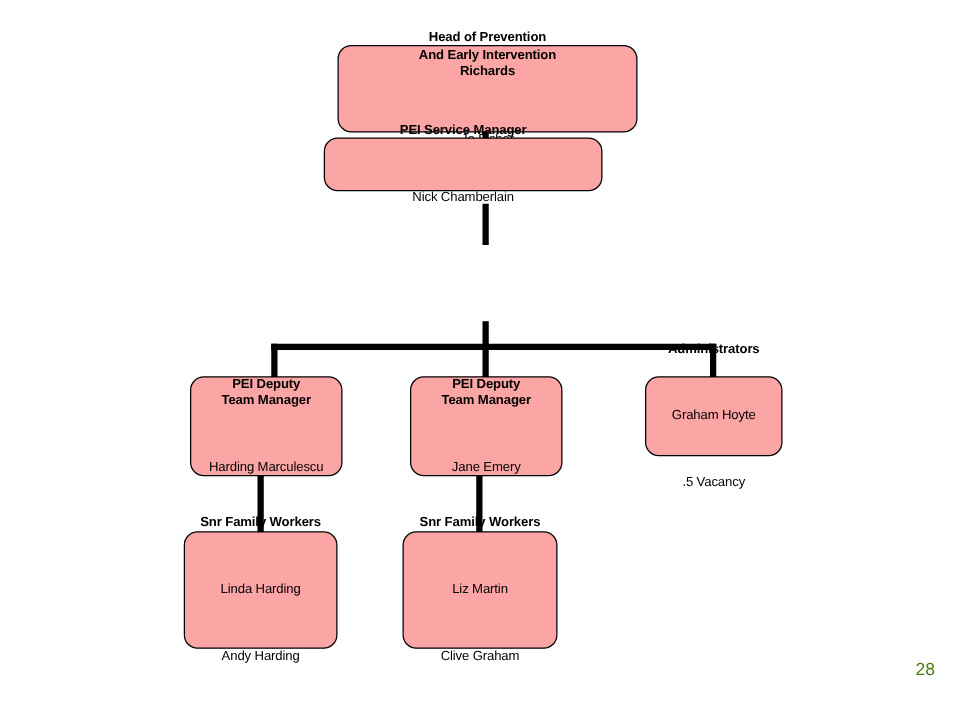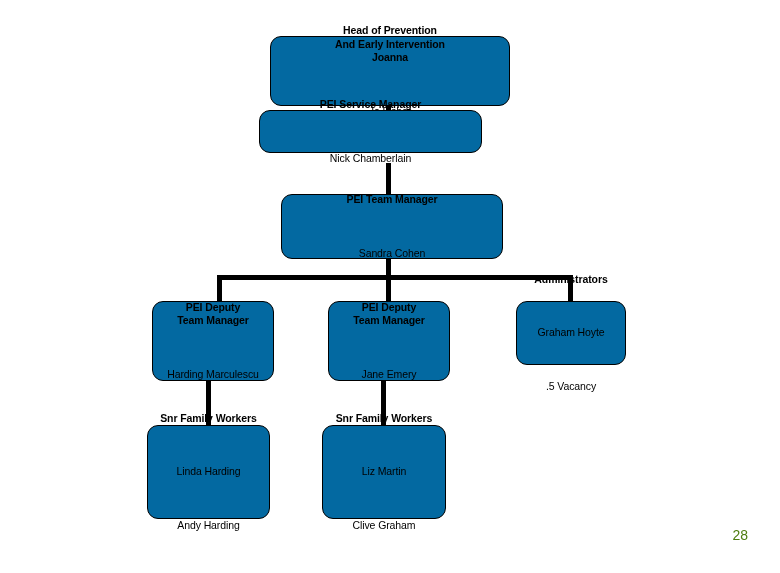--- a/index.html
+++ b/index.html
@@ -14,21 +14,21 @@
   #slide {
     position: relative;
     width: 780px;
     height: 573px;
     background: #ffffff;
     overflow: hidden;
   }
   .node {
     position: absolute;
     box-sizing: border-box;
-    background: #0369a1;
+    background: #fca5a5;
     border: 1.6px solid #000000;
     border-radius: 11px;
     display: flex;
     flex-direction: column;
     align-items: center;
     justify-content: center;
     text-align: center;
     color: #000000;
     z-index: 2;
     padding: 2px 4px;
@@ -79,33 +79,29 @@
 
   <div class="connector" style="left:568px; top:275px; width:5px; height:28px;"></div>
 
   <div class="connector" style="left:206px; top:380px; width:5px; height:46px;"></div>
 
   <div class="connector" style="left:381px; top:380px; width:5px; height:46px;"></div>
 
   <div class="node" style="left:270px; top:36px; width:240px; height:70px;">
     <div class="title">Head of Prevention</div>
     <div class="title">And Early Intervention</div>
-    <div class="title">Joanna</div>
+    <div class="title">Richards</div>
     <div class="person">Jo Fisher</div>
   </div>
 
   <div class="node" style="left:259px; top:110px; width:223px; height:43px;">
     <div class="title">PEI Service Manager</div>
     <div class="person">Nick Chamberlain</div>
   </div>
 
-  <div class="node" style="left:281px; top:194px; width:222px; height:65px;">
-    <div class="title">PEI Team Manager</div>
-    <div class="person">Sandra Cohen</div>
-  </div>
 
   <div class="node" style="left:152px; top:301px; width:122px; height:80px;">
     <div class="title">PEI Deputy</div>
     <div class="title">Team Manager</div>
     <div class="person">Harding Marculescu</div>
   </div>
 
   <div class="node" style="left:328px; top:301px; width:122px; height:80px;">
     <div class="title">PEI Deputy</div>
     <div class="title">Team Manager</div>

